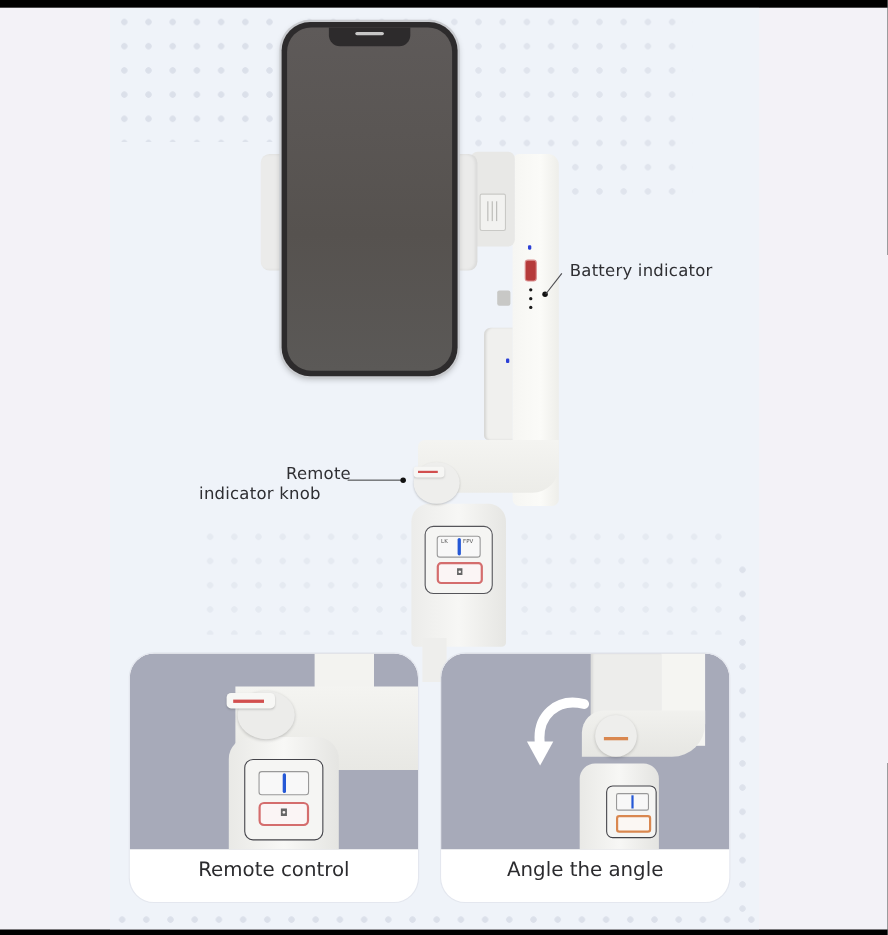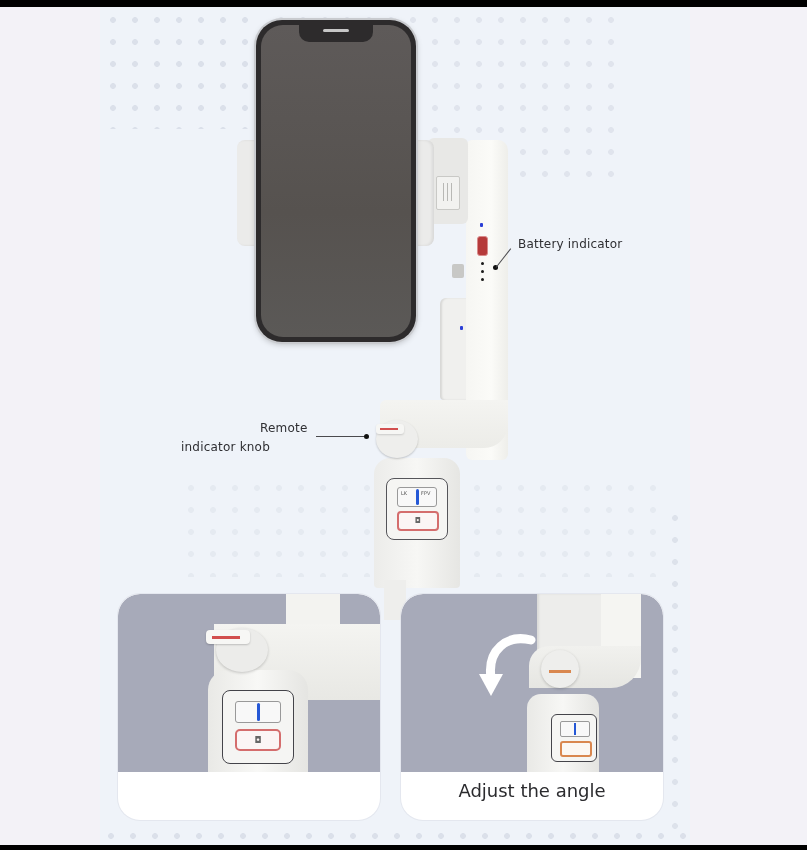--- a/index.html
+++ b/index.html
@@ -102,21 +102,21 @@
     position: absolute; left: 10px; top: 32px; width: 38px; height: 16px;
     border: 2px solid #d46d6d; border-radius: 4px; background: #fbf5f5;
     font-size: 8px; text-align: center; line-height: 16px; color: #666;
   }
   .tripod {
     position: absolute; left: 384px; top: 580px; width: 22px; height: 40px;
     background: #eeeeec;
   }
   
   .callout-text {
-    position: absolute; font-size: 12px; color: #2f2f33; letter-spacing: 0.2px;
+    position: absolute; font-size: 15px; color: #2f2f33; letter-spacing: 0.2px;
   }
   .leader { position: absolute; height: 1px; background: #4a4a4e; transform-origin: left center; }
   .leader-dot { position: absolute; width: 5px; height: 5px; border-radius: 50%; background: #111; }
 
   
   .card {
     position: absolute; top: 594px; width: 262px; height: 226px;
     background: #fff; border-radius: 22px; overflow: hidden;
     box-shadow: 0 0 0 1px rgba(220,224,232,0.6);
   }
@@ -225,35 +225,36 @@
       <div class="c1-handle"></div>
       <div class="c1-knob"></div>
       <div class="c1-knobbar"></div>
       <div class="c1-ctrl">
         <div class="c1-mode">
             <div class="blue"></div>
           </div>
         <div class="c1-shutter"><span>◘</span></div>
       </div>
     </div>
+    <div class="caption">Remote control</div>
   </div>
 
   <div class="card" style="left:401px; top:587px;">
     <div class="photo">
       <div class="c2-vert"></div>
       <div class="c2-armv"></div>
       <div class="c2-armc"></div>
       <div class="c2-handle"></div>
       <div class="c2-knob"></div>
       <div class="c2-ctrl">
         <div class="c2-mode">
             <div class="blue"></div>
           </div>
         <div class="c2-shutter"></div>
       </div>
       <svg class="rotate-arrow" viewBox="0 0 60 70">
         <path d="M52 8 C 28 2, 8 18, 12 46" fill="none" stroke="#ffffff" stroke-width="9" stroke-linecap="round"></path>
         <polygon points="0,42 24,42 12,64" fill="#ffffff"></polygon>
       </svg>
     </div>
-    <div class="caption">Adjust the angle</div>
+    <div class="caption">Angle the angle</div>
   </div>
 </div>
 
 </body></html>

